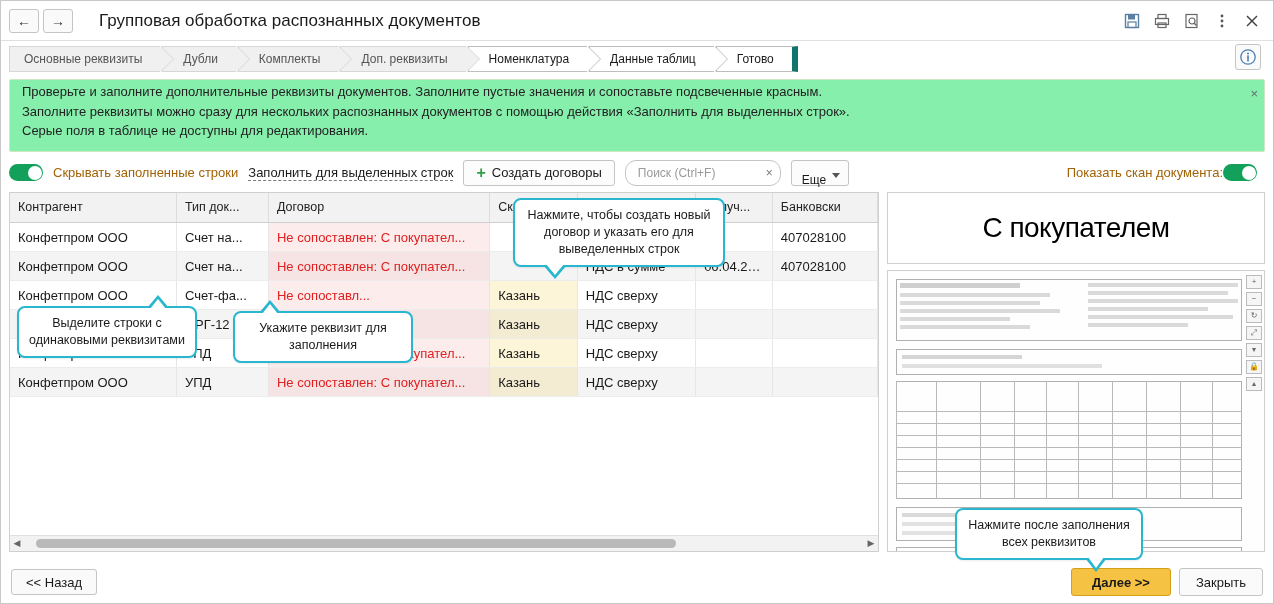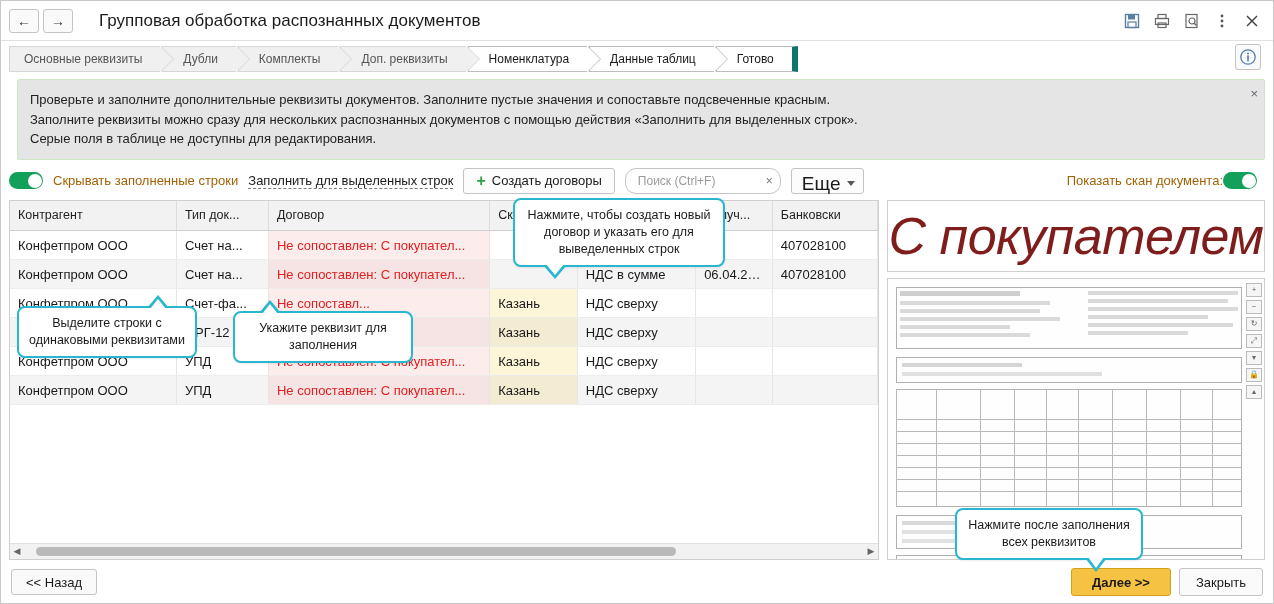--- a/index.html
+++ b/index.html
@@ -106,25 +106,25 @@
     position:absolute;
     right:12px; top:3px;
     width:26px; height:26px;
     border:1px solid #c4c4c4;
     background:#fafafa;
     border-radius:3px;
     display:flex; align-items:center; justify-content:center;
   }
   
   .banner {
-    margin:6px 8px 0 16px;
-    background:#e5e5e5;
+    margin:6px 8px 0 8px;
+    background:#86efac;
     border:1px solid #cfe8c4;
     border-radius:2px;
-    padding:10px 26px 10px 12px;
+    padding:2px 26px 10px 12px;
     position:relative;
     line-height:1.5;
     font-size:13px;
     color:#222;
   }
   .banner-close {
     position:absolute; top:4px; right:6px;
     color:#667; font-size:13px;
   }
   
@@ -175,23 +175,23 @@
     font-size:12px;
     color:#9a9a9a;
   }
   .search-box .ph { flex:1; }
   .search-box .x { color:#777; font-size:12px; padding:0 3px; }
   .btn-more {
     border:1px solid #c4c4c4;
     background:#fcfcfc;
     border-radius:3px;
     height:26px;
-    padding:6px 8px 0 10px;
-    font-size:19px;
-    display:flex; align-items:center; gap:6px;
+    padding:12px 8px 0 10px;
+    font-size:12px;
+    display:flex; align-items:flex-start; gap:6px;
   }
   .caret { width:0;height:0;border-left:4px solid transparent;border-right:4px solid transparent;border-top:5px solid #555; }
   .scan-toggle-wrap {
     margin-left:auto;
     display:flex; align-items:center; 
     padding-right:8px;
   }
   
   .main {
     display:flex;
@@ -260,25 +260,24 @@
     gap:6px;
   }
   .scan-header {
     height:72px;
     border:1px solid #cfcfcf;
     background:#fff;
     display:flex; align-items:center; justify-content:center;
     overflow:hidden;
   }
   .scan-header span {
-    font-size:52px;
+    font-size:28px;
     letter-spacing:-0.5px;
-    color:#7f1d1d;
+    color:#000000;
     white-space:nowrap;
-    font-style:italic;
   }
   .scan-doc {
     flex:1;
     border:1px solid #cfcfcf;
     background:#fefefe;
     position:relative;
     overflow:hidden;
   }
   .scanline { position:absolute; background:#b9b9b9; height:1px; }
   .scanbox { position:absolute; border:1px solid #b0b0b0; }

